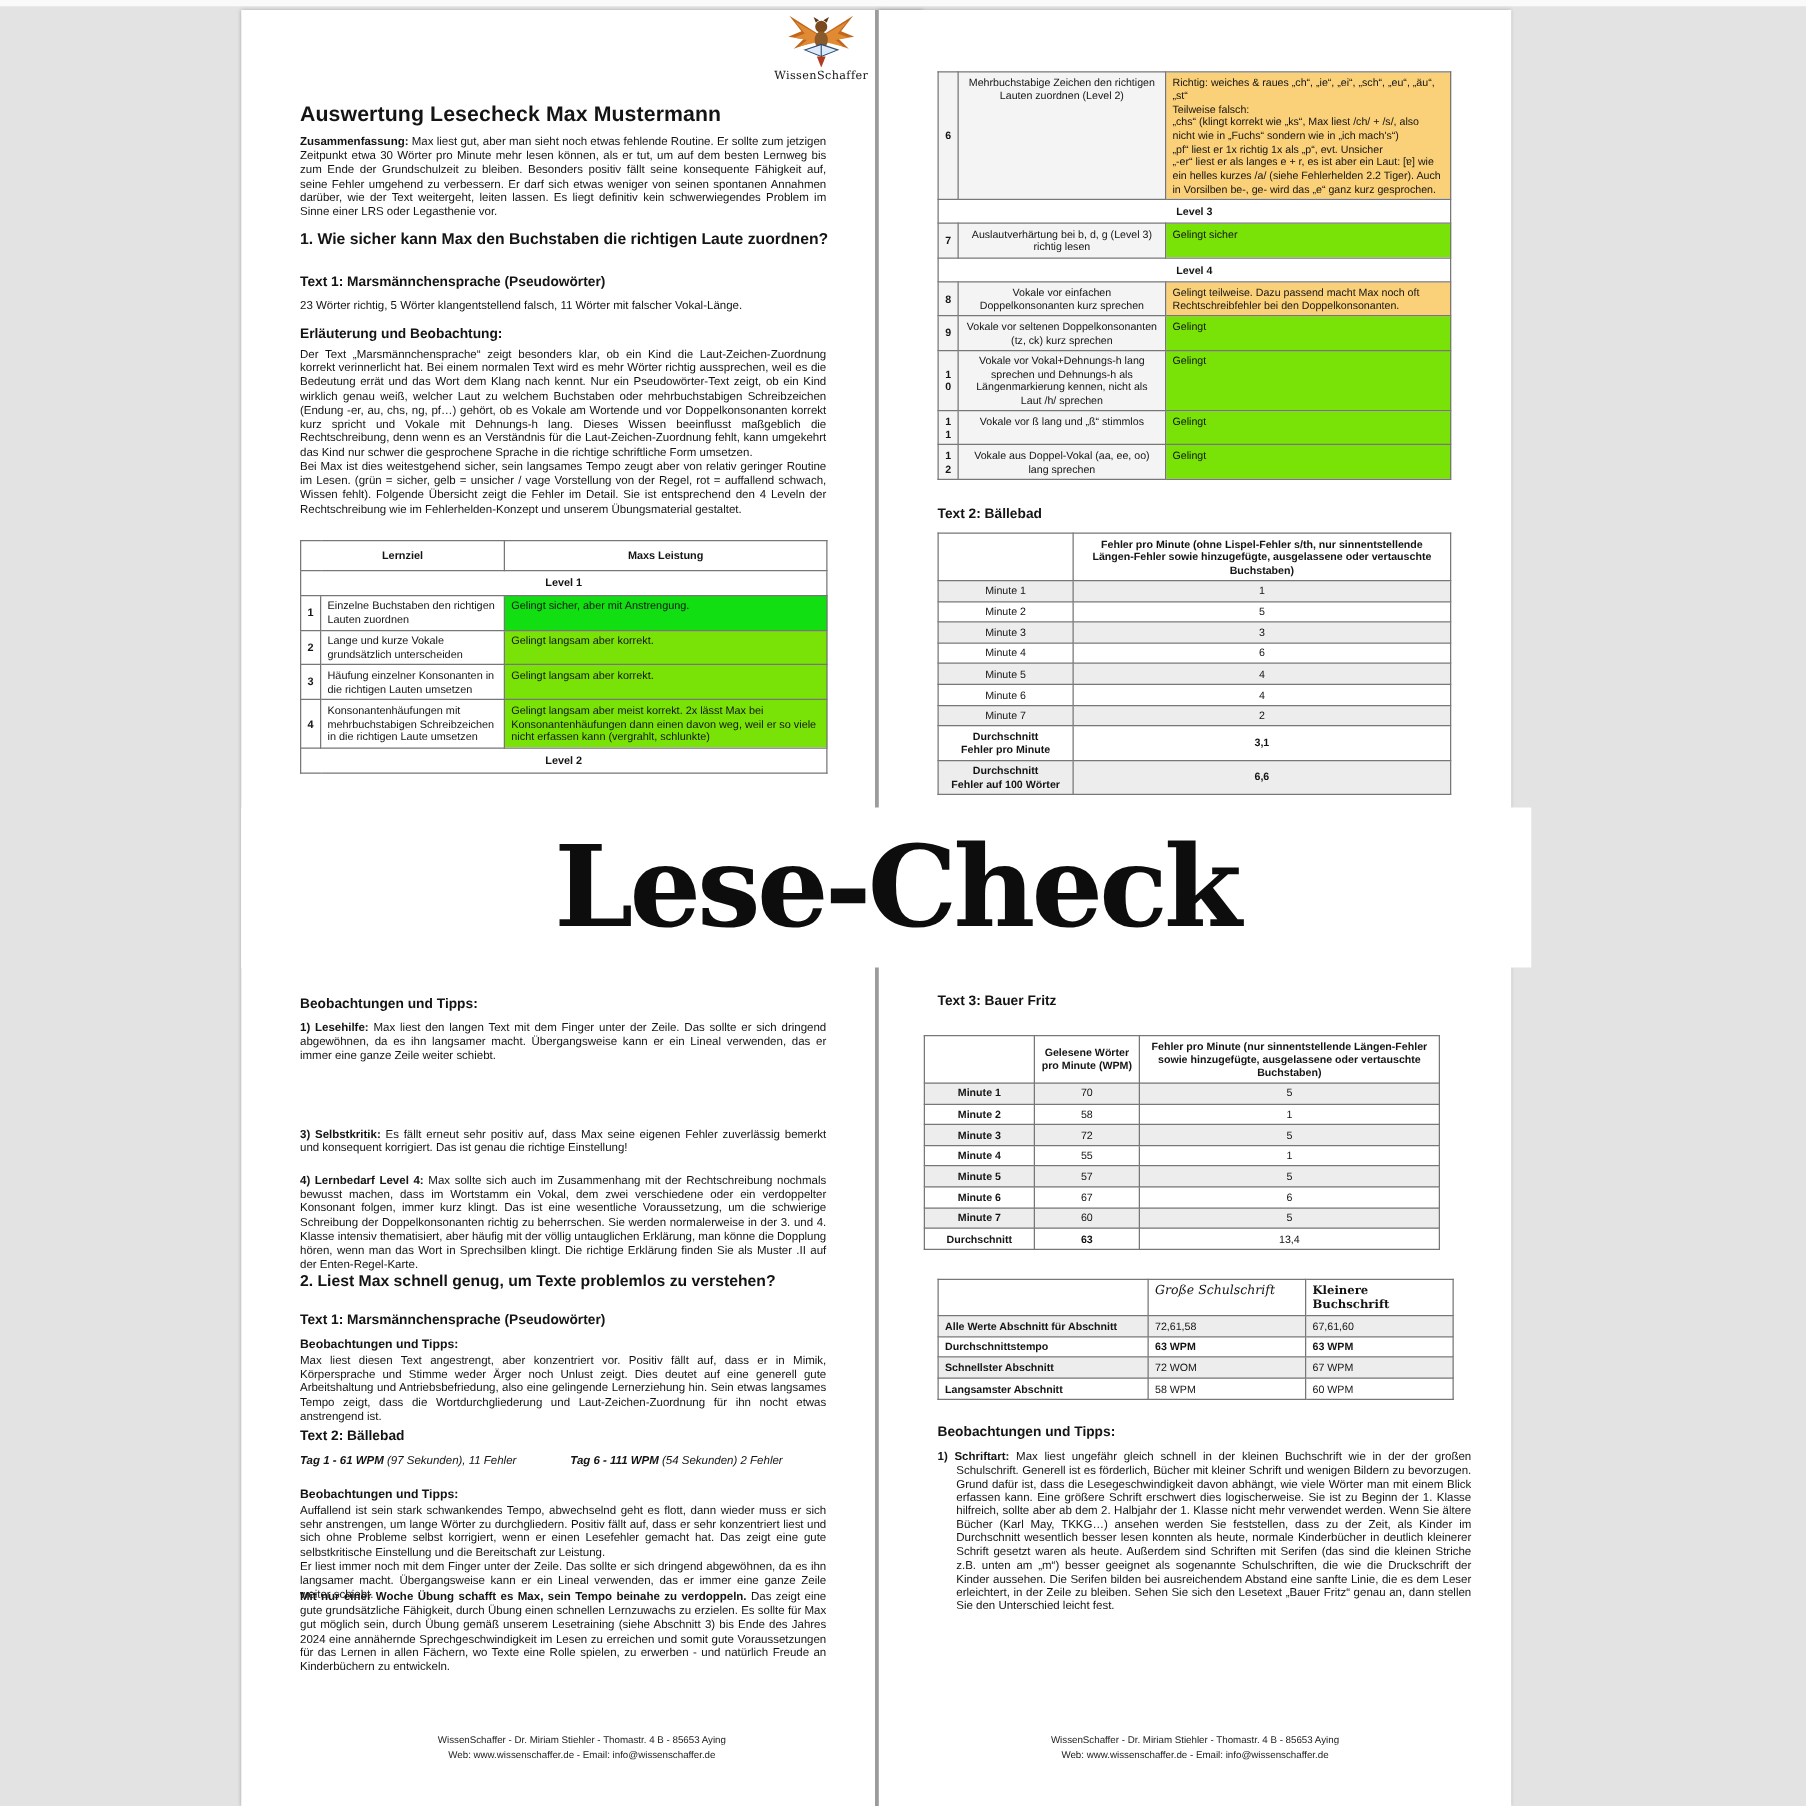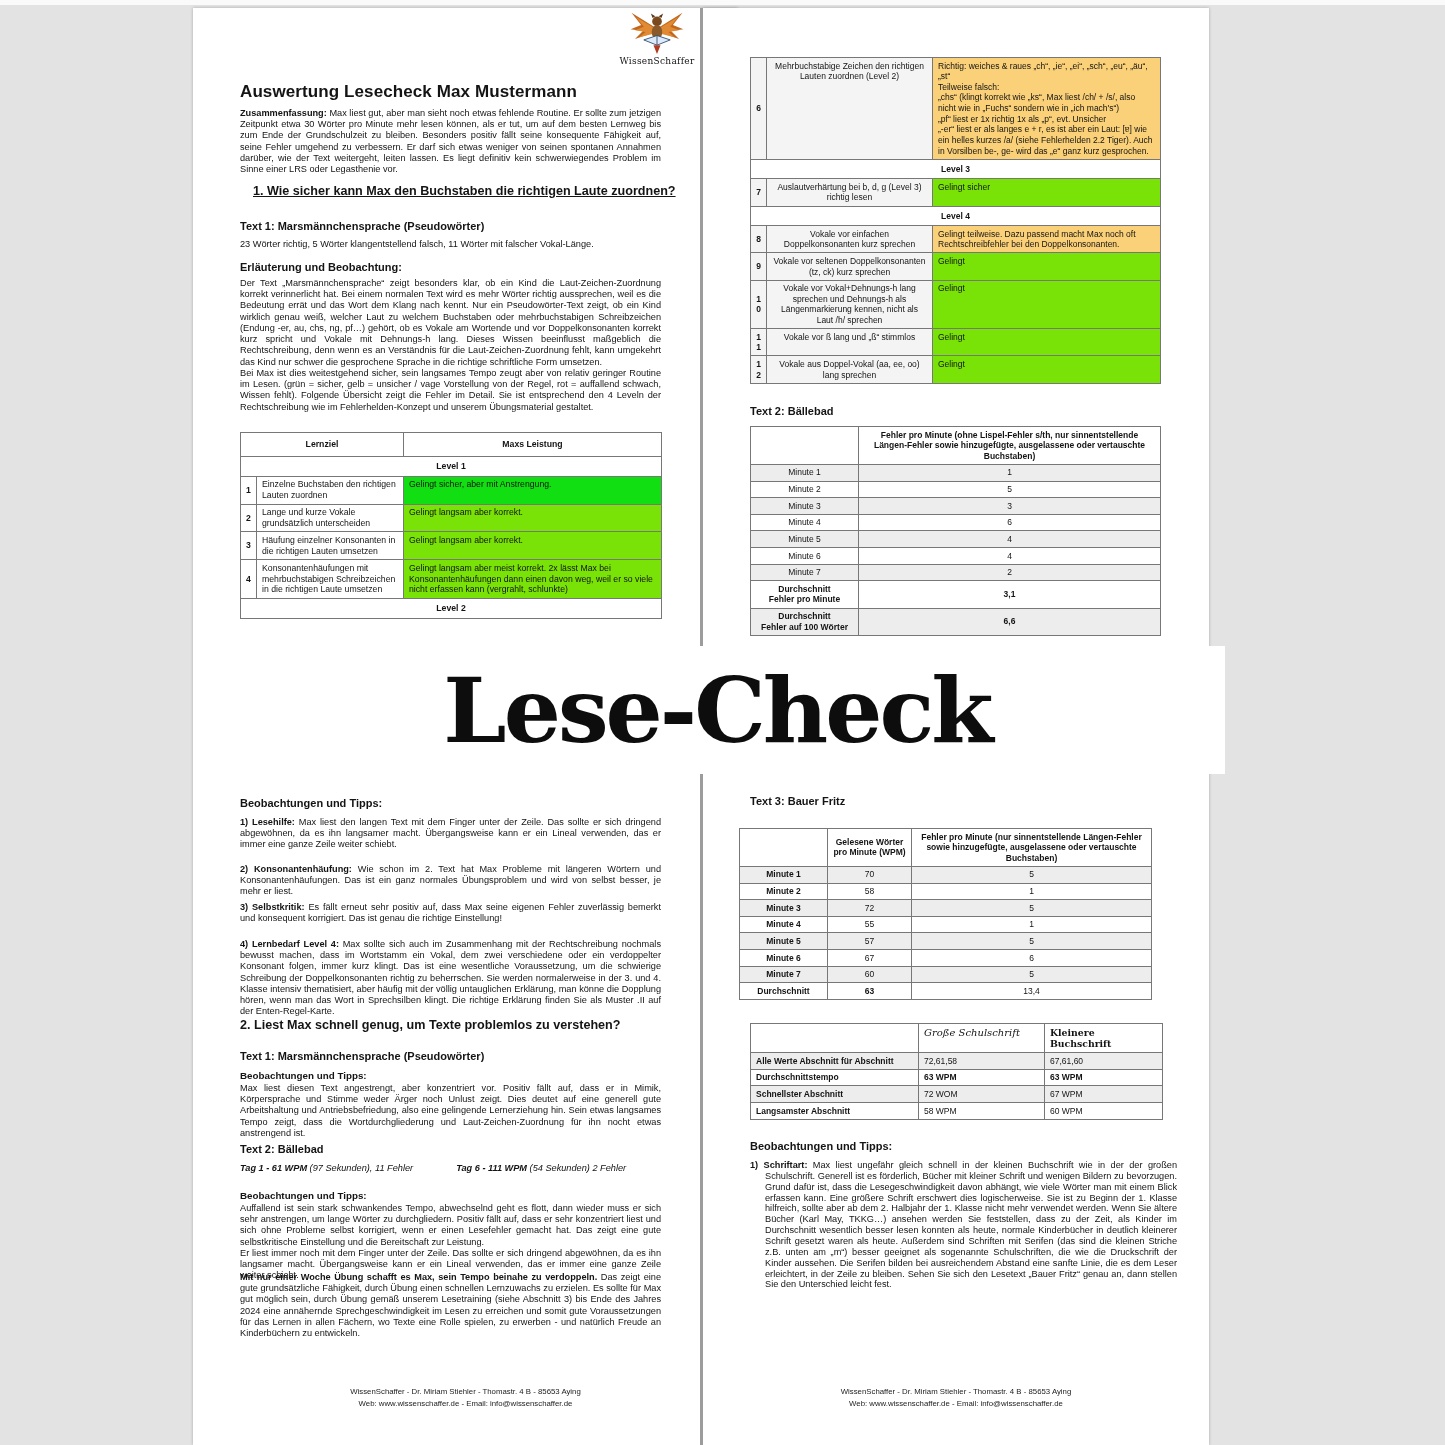--- a/index.html
+++ b/index.html
@@ -65,21 +65,21 @@
     </svg>
   </div>
   <div class="abs brand" style="left:404px;top:48px;width:120px;">WissenSchaffer</div>
 
   <div class="abs h-title" style="left:47px;top:74px;width:430px;">Auswertung Lesecheck Max Mustermann</div>
 
   <p class="abs body" style="left:47px;top:100px;width:421px;margin:0;">
     <span class="b">Zusammenfassung:</span><span> Max liest gut, aber man sieht noch etwas fehlende Routine. Er sollte zum jetzigen Zeitpunkt etwa 30 Wörter pro Minute mehr lesen können, als er tut, um auf dem besten Lernweg bis zum Ende der Grundschulzeit zu bleiben. Besonders positiv fällt seine konsequente Fähigkeit auf, seine Fehler umgehend zu verbessern. Er darf sich etwas weniger von seinen spontanen Annahmen darüber, wie der Text weitergeht, leiten lassen. Es liegt definitiv kein schwerwiegendes Problem im Sinne einer LRS oder Legasthenie vor.</span>
   </p>
 
-  <div class="abs h1" style="left:60px;top:176px;width:430px;text-decoration:underline;">1. Wie sicher kann Max den Buchstaben die richtigen Laute zuordnen?</div>
+  <div class="abs h1" style="left:47px;top:176px;width:430px;">1. Wie sicher kann Max den Buchstaben die richtigen Laute zuordnen?</div>
   <div class="abs h2" style="left:47px;top:212px;width:430px;">Text 1: Marsmännchensprache (Pseudowörter)</div>
   <div class="abs body" style="left:47px;top:231px;width:421px;text-align:left;">23 Wörter richtig, 5 Wörter klangentstellend falsch, 11 Wörter mit falscher Vokal-Länge.</div>
   <div class="abs h2" style="left:47px;top:253px;width:430px;">Erläuterung und Beobachtung:</div>
   <p class="abs body" style="left:47px;top:270px;width:421px;margin:0;">Der Text „Marsmännchensprache“ zeigt besonders klar, ob ein Kind die Laut-Zeichen-Zuordnung korrekt verinnerlicht hat. Bei einem normalen Text wird es mehr Wörter richtig aussprechen, weil es die Bedeutung errät und das Wort dem Klang nach kennt. Nur ein Pseudowörter-Text zeigt, ob ein Kind wirklich genau weiß, welcher Laut zu welchem Buchstaben oder mehrbuchstabigen Schreibzeichen (Endung -er, au, chs, ng, pf…) gehört, ob es Vokale am Wortende und vor Doppelkonsonanten korrekt kurz spricht und Vokale mit Dehnungs-h lang. Dieses Wissen beeinflusst maßgeblich die Rechtschreibung, denn wenn es an Verständnis für die Laut-Zeichen-Zuordnung fehlt, kann umgekehrt das Kind nur schwer die gesprochene Sprache in die richtige schriftliche Form umsetzen.</p>
   <p class="abs body" style="left:47px;top:360px;width:421px;margin:0;">Bei Max ist dies weitestgehend sicher, sein langsames Tempo zeugt aber von relativ geringer Routine im Lesen. (grün = sicher, gelb = unsicher / vage Vorstellung von der Regel, rot = auffallend schwach, Wissen fehlt). Folgende Übersicht zeigt die Fehler im Detail. Sie ist entsprechend den 4 Leveln der Rechtschreibung wie im Fehlerhelden-Konzept und unserem Übungsmaterial gestaltet.</p>
 
   <div class="abs" style="left:47px;top:424px;width:421px;">
     <table class="doc">
       <colgroup>
           <col style="width:16px">
@@ -118,23 +118,20 @@
         <td class="lvl" colspan="3">Level 2</td>
       </tr>
     </tbody>
       </table>
   </div>
 
   <div class="abs h2" style="left:47px;top:789px;width:430px;">Beobachtungen und Tipps:</div>
 
   <p class="abs body" style="left:47px;top:809px;width:421px;margin:0;">
     <span class="tip-label b">1) Lesehilfe:</span><span> Max liest den langen Text mit dem Finger unter der Zeile. Das sollte er sich dringend abgewöhnen, da es ihn langsamer macht. Übergangsweise kann er ein Lineal verwenden, das er immer eine ganze Zeile weiter schiebt.</span>
-  </p>
-  <p class="abs body" style="left:47px;top:856px;width:421px;margin:0;">
-    <span class="tip-label b">2) Konsonantenhäufung:</span><span> Wie schon im 2. Text hat Max Probleme mit längeren Wörtern und Konsonantenhäufungen. Das ist ein ganz normales Übungsproblem und wird von selbst besser, je mehr er liest.</span>
   </p>
   <p class="abs body" style="left:47px;top:894px;width:421px;margin:0;">
     <span class="tip-label b">3) Selbstkritik:</span><span> Es fällt erneut sehr positiv auf, dass Max seine eigenen Fehler zuverlässig bemerkt und konsequent korrigiert. Das ist genau die richtige Einstellung!</span>
   </p>
   <p class="abs body" style="left:47px;top:931px;width:421px;margin:0;">
     <span class="tip-label b">4) Lernbedarf Level 4:</span><span> Max sollte sich auch im Zusammenhang mit der Rechtschreibung nochmals bewusst machen, dass im Wortstamm ein Vokal, dem zwei verschiedene oder ein verdoppelter Konsonant folgen, immer kurz klingt. Das ist eine wesentliche Voraussetzung, um die schwierige Schreibung der Doppelkonsonanten richtig zu beherrschen. Sie werden normalerweise in der 3. und 4. Klasse intensiv thematisiert, aber häufig mit der völlig untauglichen Erklärung, man könne die Dopplung hören, wenn man das Wort in Sprechsilben klingt. Die richtige Erklärung finden Sie als Muster .II auf der Enten-Regel-Karte.</span>
   </p>
 
   <div class="abs h1" style="left:47px;top:1010px;width:440px;">2. Liest Max schnell genug, um Texte problemlos zu verstehen?</div>
   <div class="abs h2" style="left:47px;top:1042px;width:430px;">Text 1: Marsmännchensprache (Pseudowörter)</div>

